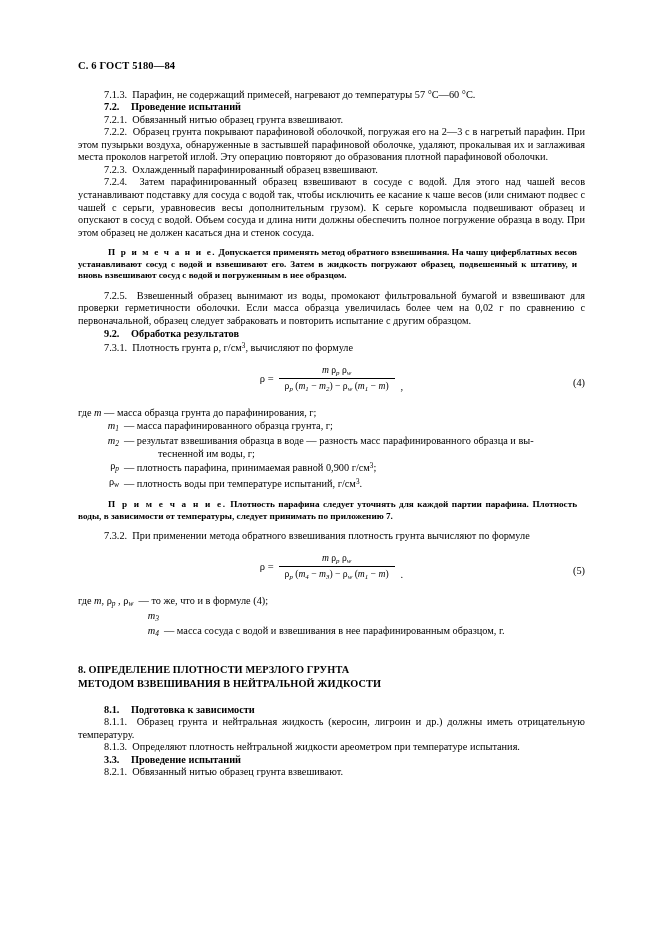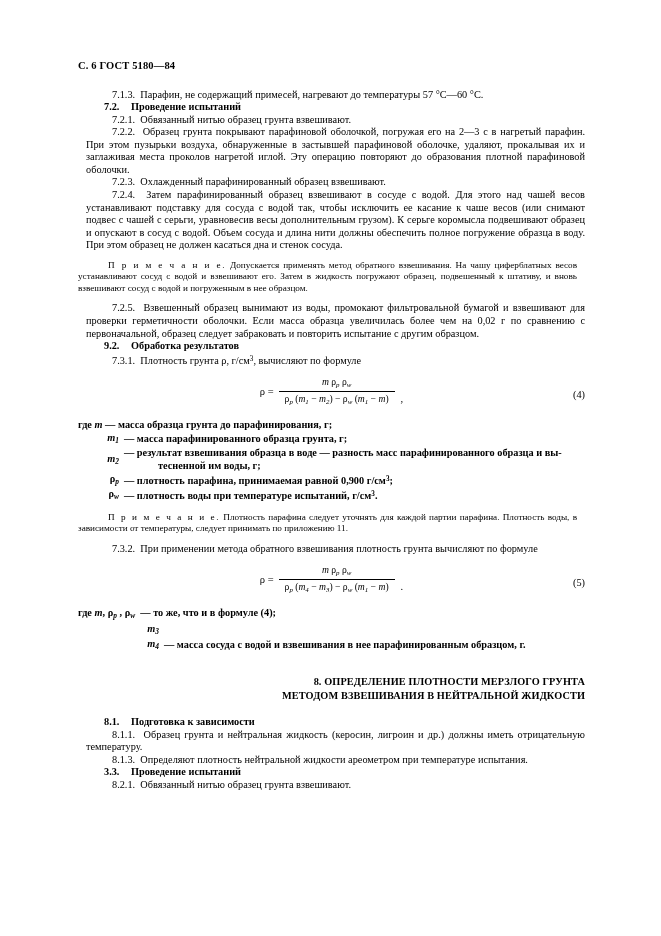--- a/index.html
+++ b/index.html
@@ -45,41 +45,41 @@
   .para {
     font-size: 10.3px;
     line-height: 12.55px;
     text-align: justify;
     text-justify: inter-word;
     margin: 0;
     hyphens: manual;
   }
   .para.indent {
     text-indent: 26px;
-    margin-left: 8px;
   }
   .sub-head {
     font-size: 10.3px;
     line-height: 12.55px;
     font-weight: bold;
     text-indent: 26px;
     margin: 0;
     text-align: left;
   }
   .sub-head .num {
     margin-right: 9px;
   }
 
   
   .note {
     font-size: 9.2px;
     line-height: 11.6px;
     text-align: justify;
     text-indent: 30px;
     margin: 8px 8px 0 0;
+    font-weight: bold;
   }
   .note-label {
     letter-spacing: 1.6px;
   }
   .spaced-after {
     margin-bottom: 8px;
   }
 
   
   .formula-row {
@@ -161,22 +161,21 @@
   .where {
     font-size: 10.3px;
     line-height: 12.7px;
     margin: 0;
   }
   .where-first {
     text-indent: 0;
   }
   .wrow {
     display: flex;
-    align-items: center;
-    font-weight: bold;
+    align-items: flex-start;
   }
   .wrow .wsym {
     flex: 0 0 auto;
     width: 46px;
     text-align: right;
     padding-right: 5px;
     box-sizing: border-box;
   }
   .wrow .wsym.wide {
     width: 86px;
@@ -185,21 +184,21 @@
     flex: 1 1 auto;
     text-align: justify;
   }
   .wrow .wdef .cont {
     display: block;
     padding-left: 34px;
   }
 
   
   .section-title {
-    text-align: right;
+    text-align: left;
     font-weight: bold;
     font-size: 10.3px;
     line-height: 14px;
     margin: 22px 0 0 0;
     letter-spacing: 0.1px;
   }
   .section-title .line2 { display: block; }
   .gap-md { height: 13px; }
 </style>
 </head>
@@ -260,21 +259,21 @@
       <div class="wrow">
         <span class="wsym"><span class="rho">ρ</span><sub>p</sub></span>
         <span class="wdef">— плотность парафина, принимаемая равной 0,900 г/см<sup>3</sup>;</span>
       </div>
       <div class="wrow">
         <span class="wsym"><span class="rho">ρ</span><sub>w</sub></span>
         <span class="wdef">— плотность воды при температуре испытаний, г/см<sup>3</sup>.</span>
       </div>
     </div>
 
-    <p class="note spaced-after"><span class="note-label">П р и м е ч а н и е.</span><span> Плотность парафина следует уточнять для каждой партии парафина. Плотность воды, в зависимости от температуры, следует принимать по приложению 11.</span></p>
+    <p class="note spaced-after"><span class="note-label">П р и м е ч а н и е.</span><span> Плотность парафина следует уточнять для каждой партии парафина. Плотность воды, в зависимости от температуры, следует принимать по приложению 7.</span></p>
 
     <p class="para indent"><span>7.3.2.</span>&nbsp; <span>При применении метода обратного взвешивания плотность грунта вычисляют по формуле</span></p>
 
     <div class="formula-row">
       <div class="formula-center">
         <span class="eq">
           <span class="lhs rho">ρ =</span>
           <span class="frac">
             <span class="numer"><var>m</var> <span class="rho">ρ</span><sub>p</sub> <span class="rho">ρ</span><sub>w</sub></span>
             <span class="bar"></span>

